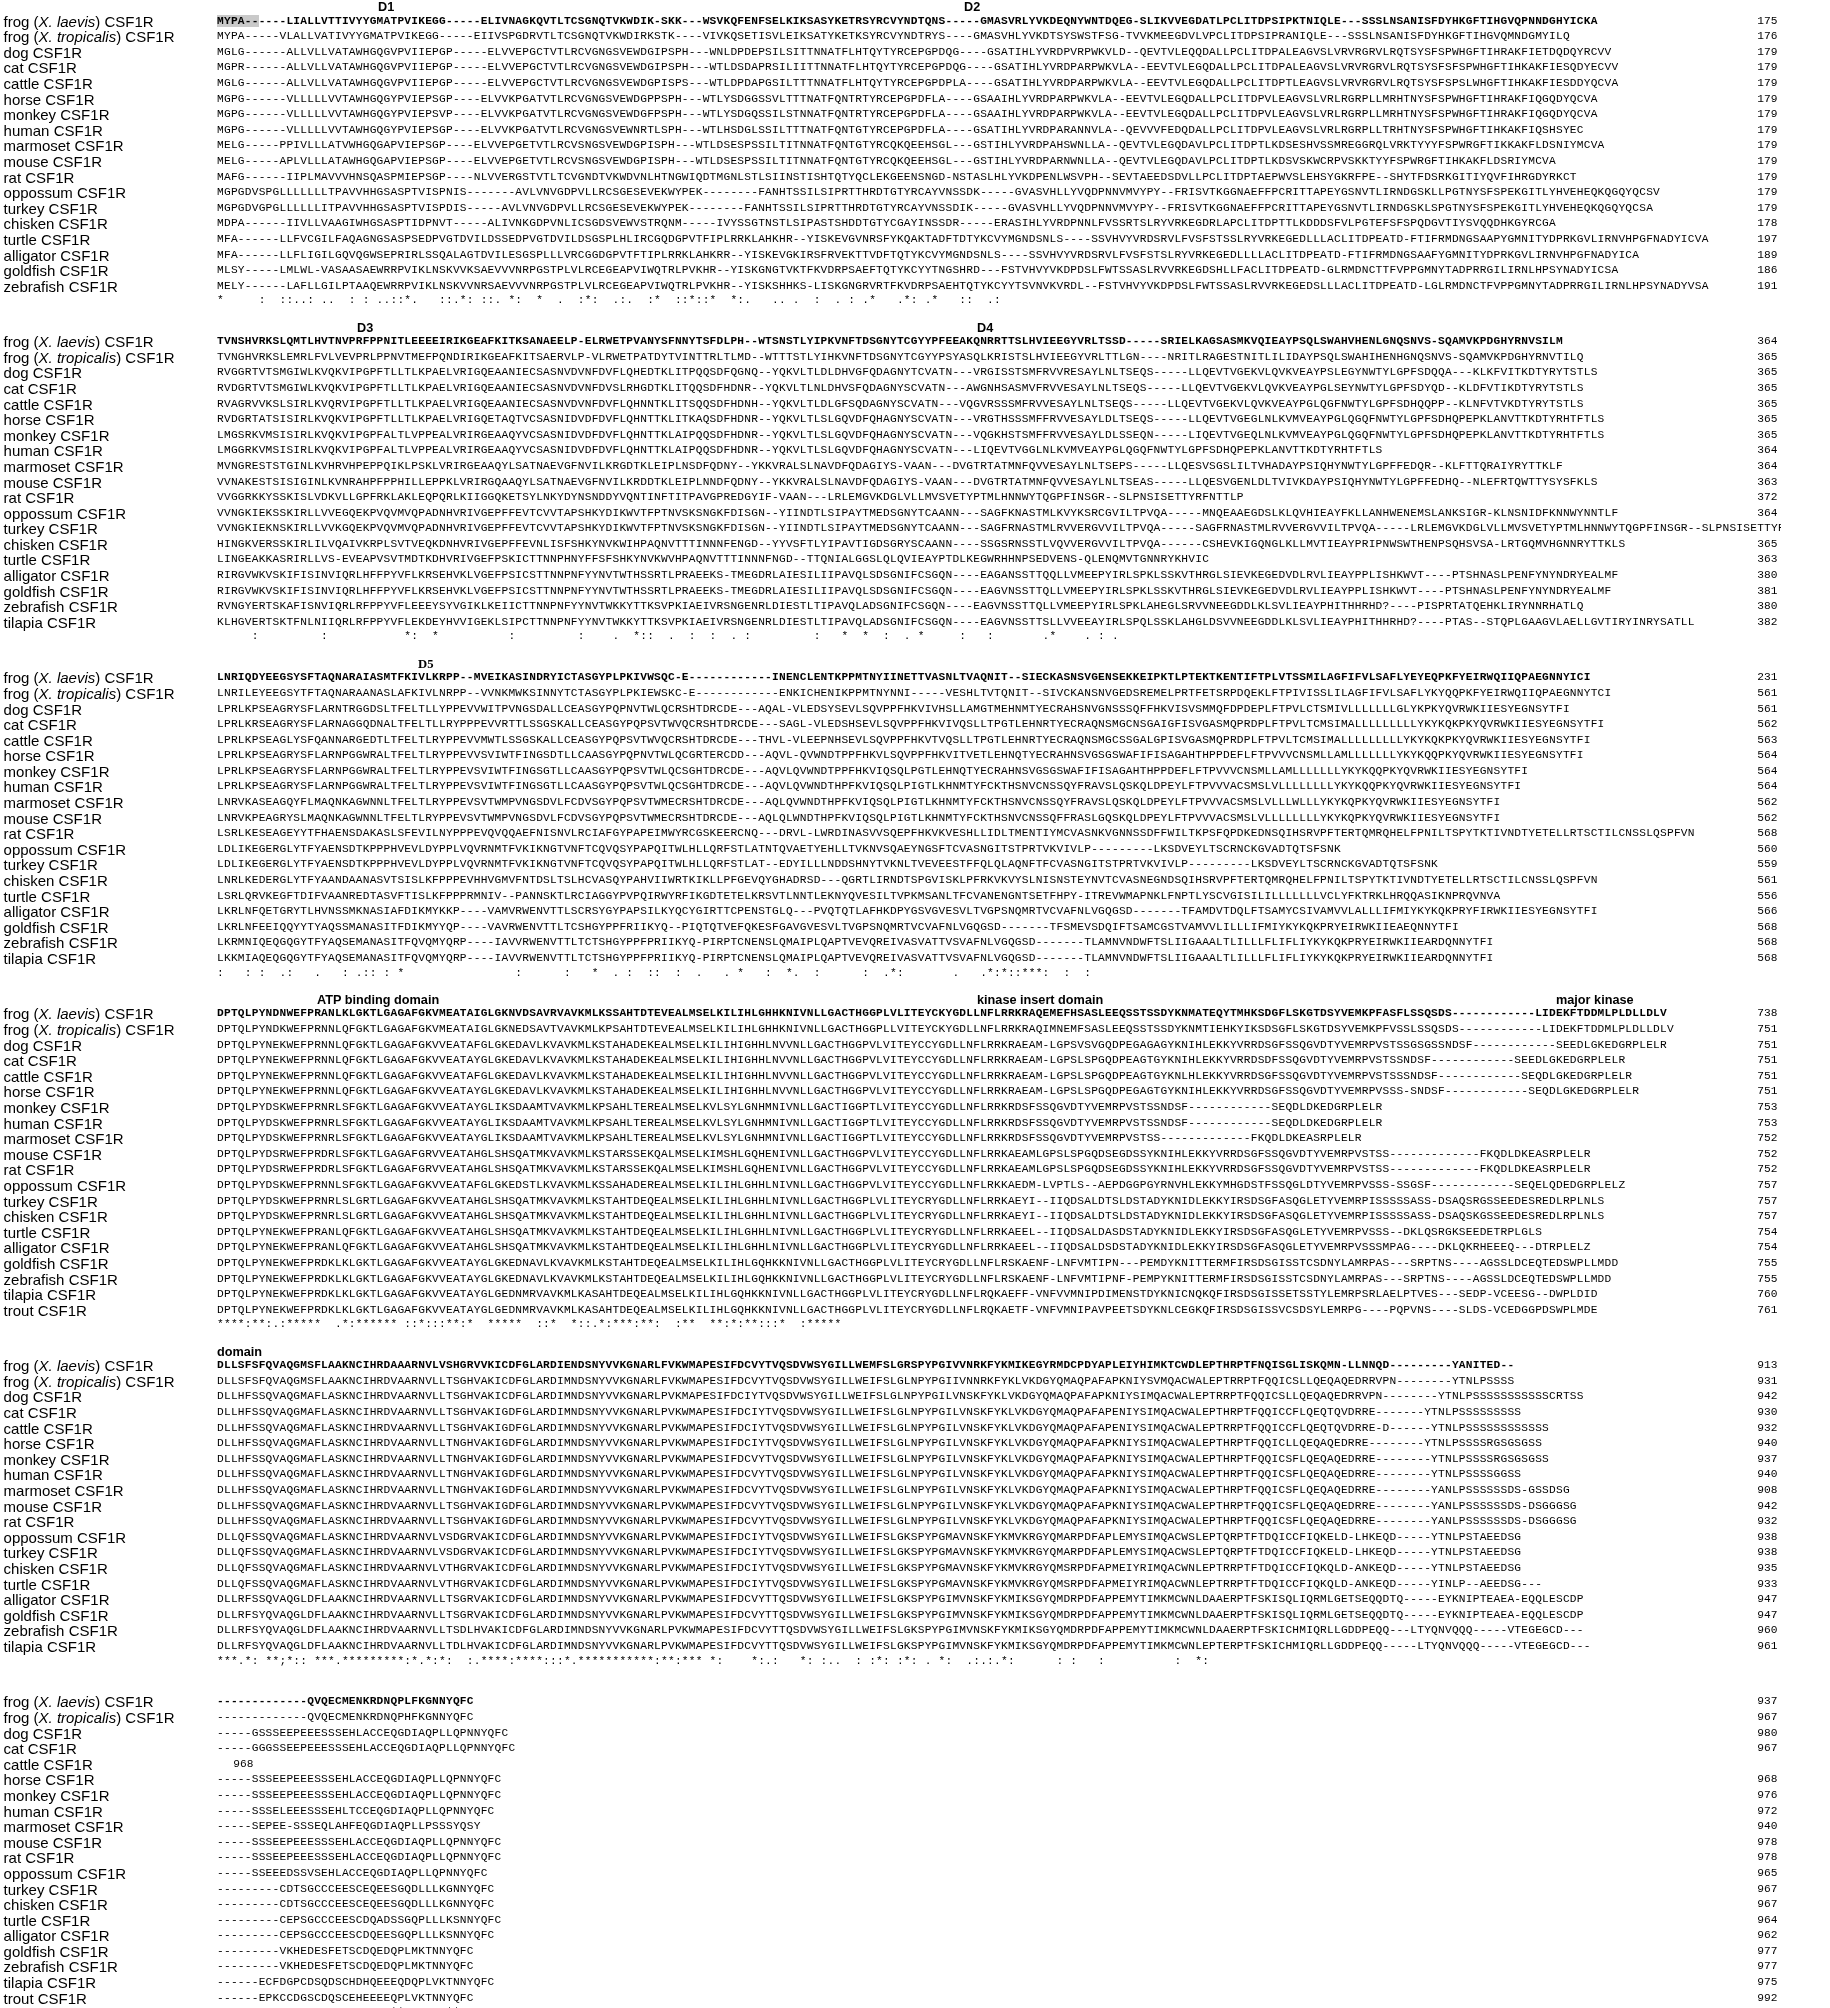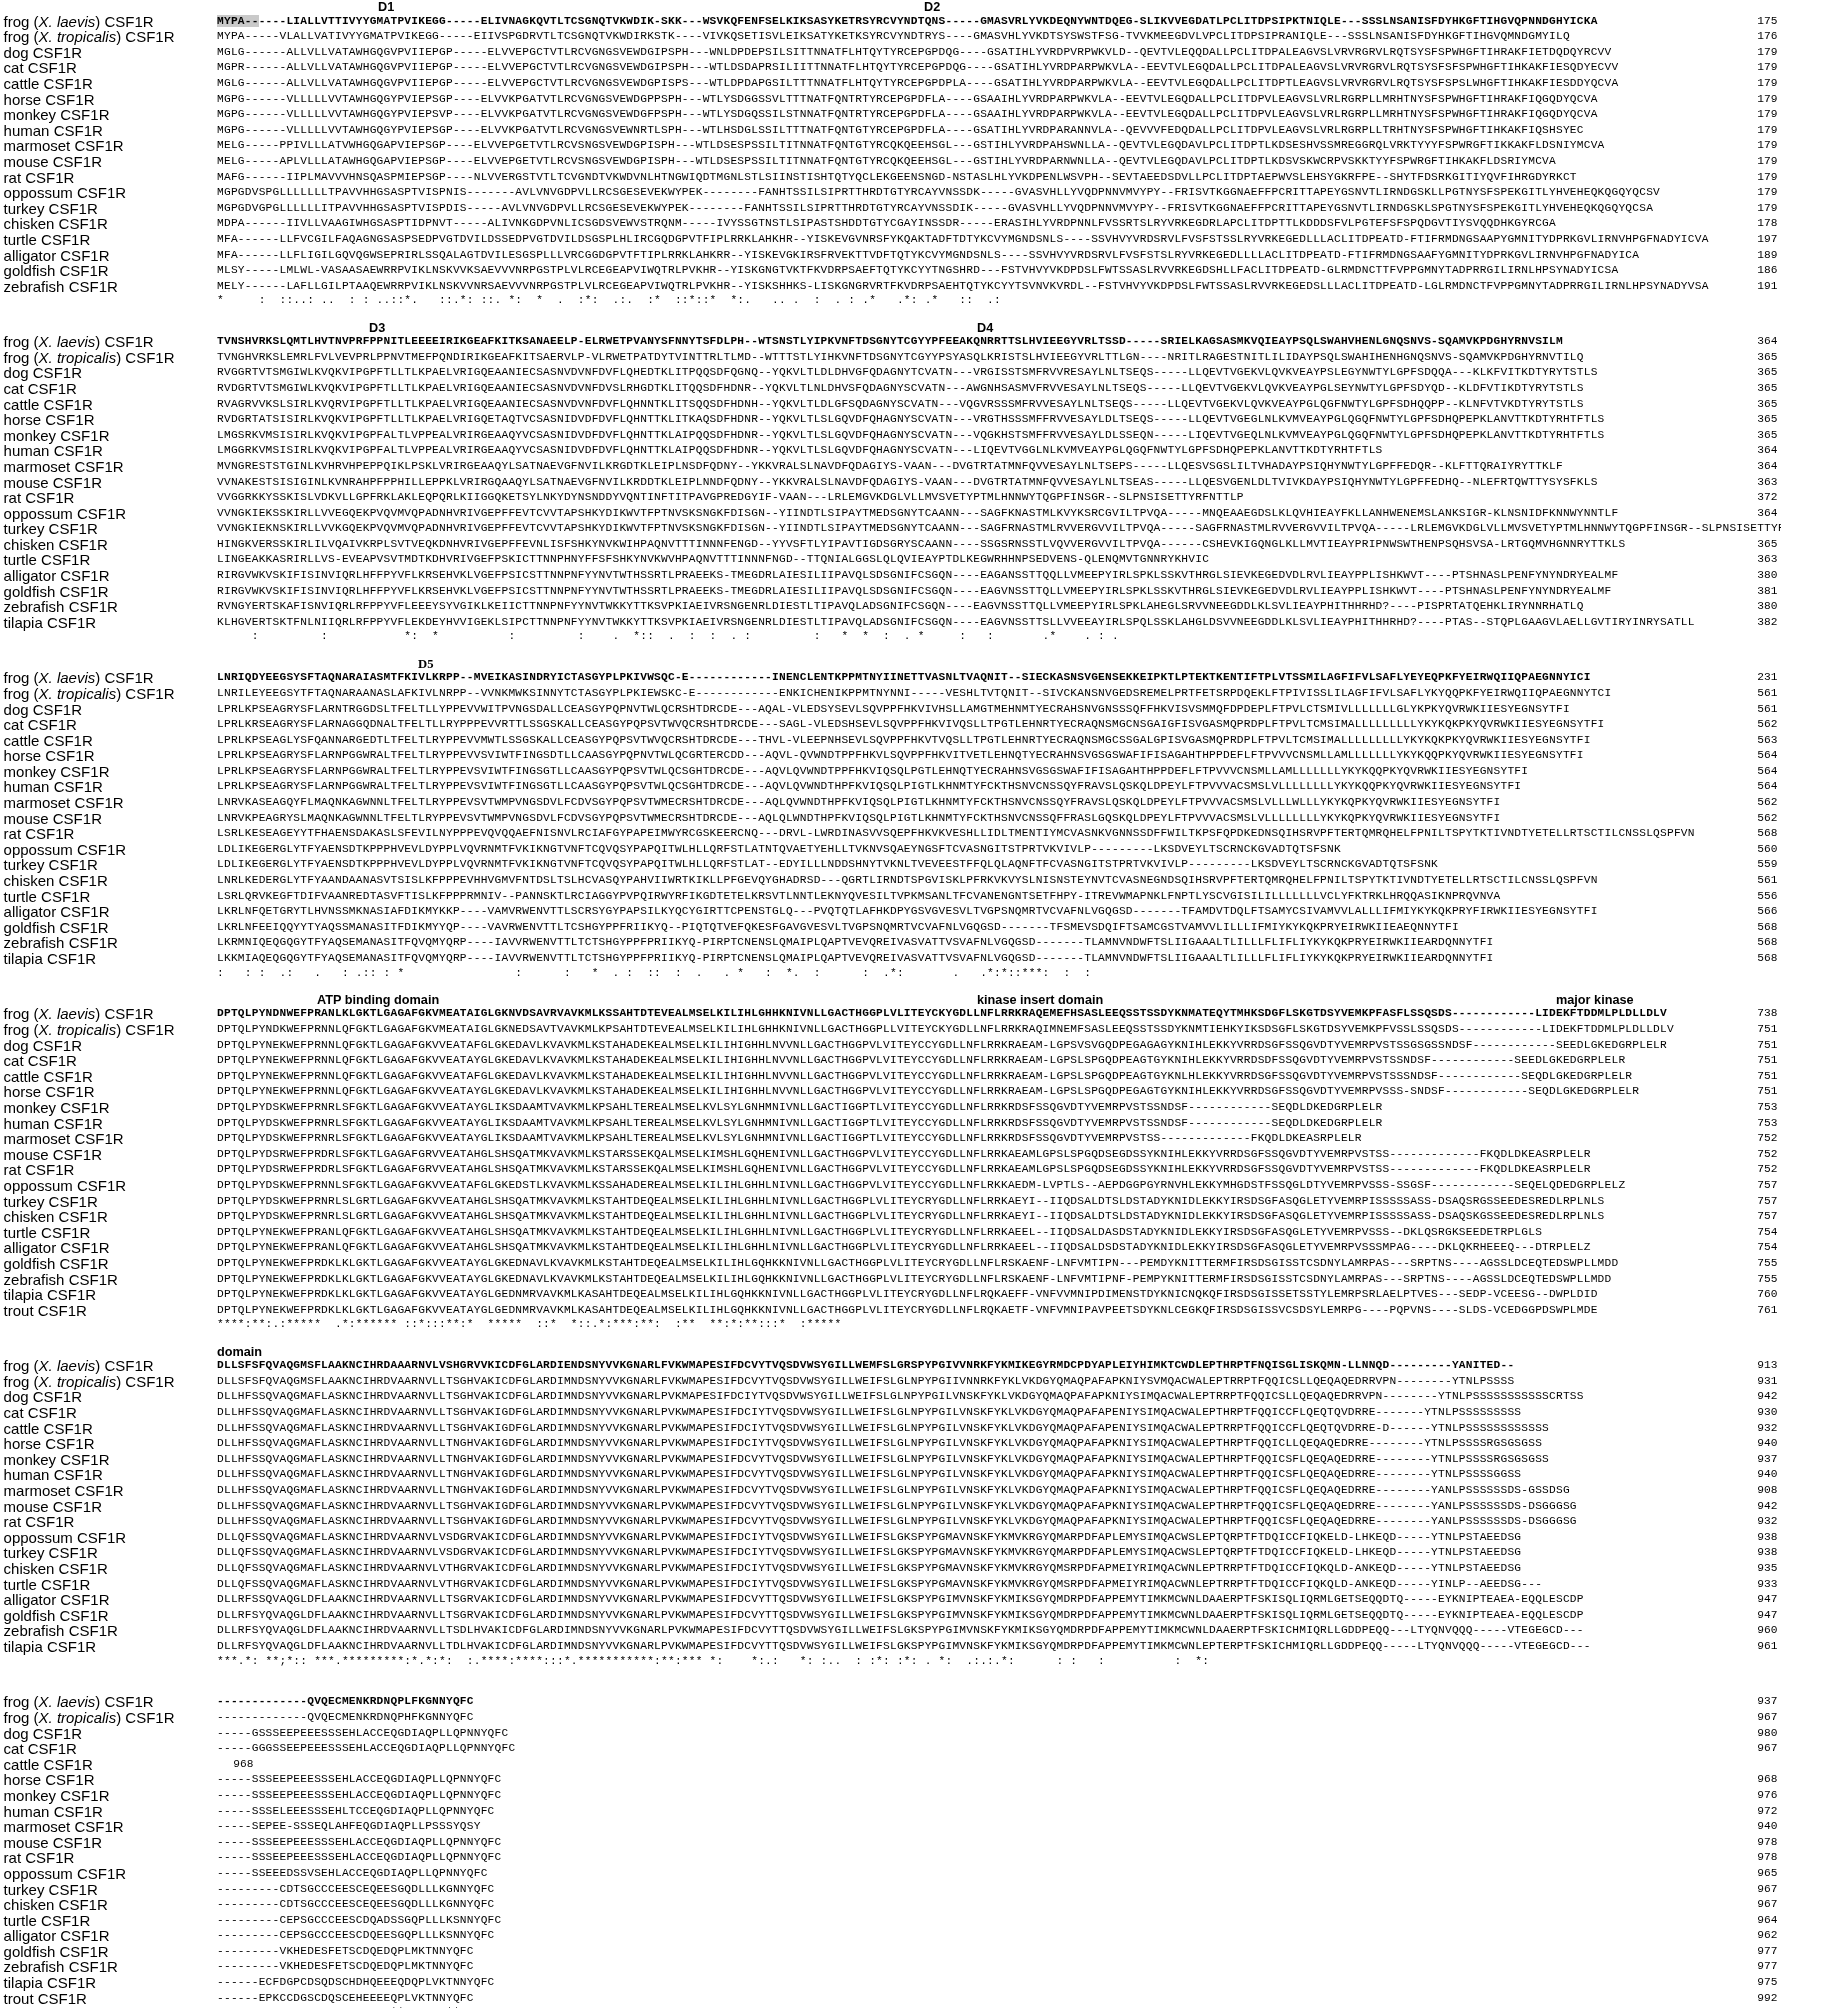--- a/index.html
+++ b/index.html
@@ -87,21 +87,21 @@
   }
 </style>
 </head>
 <body>
 
 <div id="page">
   <div id="blocks-container">
       <div class="block">
         <div class="dom-labels">
           <div class="dom-label" style="left: 161px;">D1</div>
-          <div class="dom-label" style="left: 707px;">D2</div>
+          <div class="dom-label" style="left: 747px;">D2</div>
         </div>
         <div class="row"><div class="label">frog (<i>X. laevis</i>) CSF1R</div><div class="seq bold-seq"><span class="shade">MYPA--</span>----LIALLVTTIVYYGMATPVIKEGG-----ELIVNAGKQVTLTCSGNQTVKWDIK-SKK---WSVKQFENFSELKIKSASYKETRSYRCVYNDTQNS-----GMASVRLYVKDEQNYWNTDQEG-SLIKVVEGDATLPCLITDPSIPKTNIQLE---SSSLNSANISFDYHKGFTIHGVQPNNDGHYICKA</div><div class="num">175</div></div>
         <div class="row"><div class="label">frog (<i>X. tropicalis</i>) CSF1R</div><div class="seq">MYPA-----VLALLVATIVYYGMATPVIKEGG-----EIIVSPGDRVTLTCSGNQTVKWDIRKSTK----VIVKQSETISVLEIKSATYKETKSYRCVYNDTRYS----GMASVHLYVKDTSYSWSTFSG-TVVKMEEGDVLVPCLITDPSIPRANIQLE---SSSLNSANISFDYHKGFTIHGVQMNDGMYILQ</div><div class="num">176</div></div>
         <div class="row"><div class="label">dog CSF1R</div><div class="seq">MGLG------ALLVLLVATAWHGQGVPVIIEPGP-----ELVVEPGCTVTLRCVGNGSVEWDGIPSPH---WNLDPDEPSILSITTNNATFLHTQYTYRCEPGPDQG----GSATIHLYVRDPVRPWKVLD--QEVTVLEQQDALLPCLITDPALEAGVSLVRVRGRVLRQTSYSFSPWHGFTIHRAKFIETDQDQYRCVV</div><div class="num">179</div></div>
         <div class="row"><div class="label">cat CSF1R</div><div class="seq">MGPR------ALLVLLVATAWHGQGVPVIIEPGP-----ELVVEPGCTVTLRCVGNGSVEWDGIPSPH---WTLDSDAPRSILIITTNNATFLHTQYTYRCEPGPDQG----GSATIHLYVRDPARPWKVLA--EEVTVLEGQDALLPCLITDPALEAGVSLVRVRGRVLRQTSYSFSFSPWHGFTIHKAKFIESQDYECVV</div><div class="num">179</div></div>
         <div class="row"><div class="label">cattle CSF1R</div><div class="seq">MGLG------ALLVLLVATAWHGQGVPVIIEPGP-----ELVVEPGCTVTLRCVGNGSVEWDGPISPS---WTLDPDAPGSILTTTNNATFLHTQYTYRCEPGPDPLA----GSATIHLYVRDPARPWKVLA--EEVTVLEGQDALLPCLITDPTLEAGVSLVRVRGRVLRQTSYSFSPSLWHGFTIHKAKFIESDDYQCVA</div><div class="num">179</div></div>
         <div class="row"><div class="label">horse CSF1R</div><div class="seq">MGPG------VLLLLLVVTAWHGQGYPVIEPSGP----ELVVKPGATVTLRCVGNGSVEWDGPPSPH---WTLYSDGGSSVLTTTNATFQNTRTYRCEPGPDFLA----GSAAIHLYVRDPARPWKVLA--EEVTVLEGQDALLPCLITDPVLEAGVSLVRLRGRPLLMRHTNYSFSPWHGFTIHRAKFIQGQDYQCVA</div><div class="num">179</div></div>
         <div class="row"><div class="label">monkey CSF1R</div><div class="seq">MGPG------VLLLLLVVTAWHGQGYPVIEPSVP----ELVVKPGATVTLRCVGNGSVEWDGFPSPH---WTLYSDGQSSILSTNNATFQNTRTYRCEPGPDFLA----GSAAIHLYVRDPARPWKVLA--EEVTVLEGQDALLPCLITDPVLEAGVSLVRLRGRPLLMRHTNYSFSPWHGFTIHRAKFIQGQDYQCVA</div><div class="num">179</div></div>
         <div class="row"><div class="label">human CSF1R</div><div class="seq">MGPG------VLLLLLVVTAWHGQGYPVIEPSGP----ELVVKPGATVTLRCVGNGSVEWNRTLSPH---WTLHSDGLSSILTTTNATFQNTGTYRCEPGPDFLA----GSATIHLYVRDPARANNVLA--QEVVVFEDQDALLPCLITDPVLEAGVSLVRLRGRPLLTRHTNYSFSPWHGFTIHKAKFIQSHSYEC</div><div class="num">179</div></div>
         <div class="row"><div class="label">marmoset CSF1R</div><div class="seq">MELG-----PPIVLLLATVWHGQGAPVIEPSGP----ELVVEPGETVTLRCVSNGSVEWDGPISPH---WTLDSESPSSILTITNNATFQNTGTYRCQKQEEHSGL---GSTIHLYVRDPAHSWNLLA--QEVTVLEGQDAVLPCLITDPTLKDSESHVSSMREGGRQLVRKTYYYFSPWRGFTIKKAKFLDSNIYMCVA</div><div class="num">179</div></div>
@@ -114,21 +114,21 @@
         <div class="row"><div class="label">alligator CSF1R</div><div class="seq">MFA------LLFLIGILGQVQGWSEPRIRLSSQALAGTDVILESGSPLLLVRCGGDGPVTFTIPLRRKLAHKRR--YISKEVGKIRSFRVEKTTVDFTQTYKCVYMGNDSNLS----SSVHVYVRDSRVLFVSFSTSLRYVRKEGEDLLLLACLITDPEATD-FTIFRMDNGSAAFYGMNITYDPRKGVLIRNVHPGFNADYICA</div><div class="num">189</div></div>
         <div class="row"><div class="label">goldfish CSF1R</div><div class="seq">MLSY-----LMLWL-VASAASAEWRRPVIKLNSKVVKSAEVVVNRPGSTPLVLRCEGEAPVIWQTRLPVKHR--YISKGNGTVKTFKVDRPSAEFTQTYKCYYTNGSHRD---FSTVHVYVKDPDSLFWTSSASLRVVRKEGDSHLLFACLITDPEATD-GLRMDNCTTFVPPGMNYTADPRRGILIRNLHPSYNADYICSA</div><div class="num">186</div></div>
         <div class="row"><div class="label">zebrafish CSF1R</div><div class="seq">MELY------LAFLLGILPTAAQEWRRPVIKLNSKVVNRSAEVVVNRPGSTPLVLRCEGEAPVIWQTRLPVKHR--YISKSHHKS-LISKGNGRVRTFKVDRPSAEHTQTYKCYYTSVNVKVRDL--FSTVHVYVKDPDSLFWTSSASLRVVRKEGEDSLLLACLITDPEATD-LGLRMDNCTFVPPGMNYTADPRRGILIRNLHPSYNADYVSA</div><div class="num">191</div></div>
         <div class="consensus">
           <div class="label"></div>
           <div class="seq">*     :  ::..: ..  : : ..::*.   ::.*: ::. *:  *  .  :*:  .:.  :*  ::*::*  *:.   .. .  :  . : .*   .*: .*   ::  .:</div>
         </div>
       </div>
       <div class="block">
         <div class="dom-labels">
-          <div class="dom-label" style="left: 152px;">D3</div>
+          <div class="dom-label" style="left: 140px;">D3</div>
           <div class="dom-label" style="left: 760px;">D4</div>
         </div>
         <div class="row"><div class="label">frog (<i>X. laevis</i>) CSF1R</div><div class="seq bold-seq">TVNSHVRKSLQMTLHVTNVPRFPPNITLEEEEIRIKGEAFKITKSANAEELP-ELRWETPVANYSFNNYTSFDLPH--WTSNSTLYIPKVNFTDSGNYTCGYYPFEEAKQNRRTTSLHVIEEGYVRLTSSD-----SRIELKAGSASMKVQIEAYPSQLSWAHVHENLGNQSNVS-SQAMVKPDGHYRNVSILM</div><div class="num">364</div></div>
         <div class="row"><div class="label">frog (<i>X. tropicalis</i>) CSF1R</div><div class="seq">TVNGHVRKSLEMRLFVLVEVPRLPPNVTMEFPQNDIRIKGEAFKITSAERVLP-VLRWETPATDYTVINTTRLTLMD--WTTTSTLYIHKVNFTDSGNYTCGYYPSYASQLKRISTSLHVIEEGYVRLTTLGN----NRITLRAGESTNITLILIDAYPSQLSWAHIHENHGNQSNVS-SQAMVKPDGHYRNVTILQ</div><div class="num">365</div></div>
         <div class="row"><div class="label">dog CSF1R</div><div class="seq">RVGGRTVTSMGIWLKVQKVIPGPFTLLTLKPAELVRIGQEAANIECSASNVDVNFDVFLQHEDTKLITPQQSDFQGNQ--YQKVLTLDLDHVGFQDAGNYTCVATN---VRGISSTSMFRVVRESAYLNLTSEQS-----LLQEVTVGEKVLQVKVEAYPSLEGYNWTYLGPFSDQQA---KLKFVITKDTYRYTSTLS</div><div class="num">365</div></div>
         <div class="row"><div class="label">cat CSF1R</div><div class="seq">RVDGRTVTSMGIWLKVQKVIPGPFTLLTLKPAELVRIGQEAANIECSASNVDVNFDVSLRHGDTKLITQQSDFHDNR--YQKVLTLNLDHVSFQDAGNYSCVATN---AWGNHSASMVFRVVESAYLNLTSEQS-----LLQEVTVGEKVLQVKVEAYPGLSEYNWTYLGPFSDYQD--KLDFVTIKDTYRYTSTLS</div><div class="num">365</div></div>
         <div class="row"><div class="label">cattle CSF1R</div><div class="seq">RVAGRVVKSLSIRLKVQRVIPGPFTLLTLKPAELVRIGQEAANIECSASNVDVNFDVFLQHNNTKLITSQQSDFHDNH--YQKVLTLDLGFSQDAGNYSCVATN---VQGVRSSSMFRVVESAYLNLTSEQS-----LLQEVTVGEKVLQVKVEAYPGLQGFNWTYLGPFSDHQQPP--KLNFVTVKDTYRYTSTLS</div><div class="num">365</div></div>
         <div class="row"><div class="label">horse CSF1R</div><div class="seq">RVDGRTATSISIRLKVQKVIPGPFTLLTLKPAELVRIGQETAQTVCSASNIDVDFDVFLQHNTTKLITKAQSDFHDNR--YQKVLTLSLGQVDFQHAGNYSCVATN---VRGTHSSSMFFRVVESAYLDLTSEQS-----LLQEVTVGEGLNLKVMVEAYPGLQGQFNWTYLGPFSDHQPEPKLANVTTKDTYRHTFTLS</div><div class="num">365</div></div>
         <div class="row"><div class="label">monkey CSF1R</div><div class="seq">LMGSRKVMSISIRLKVQKVIPGPFALTLVPPEALVRIRGEAAQYVCSASNIDVDFDVFLQHNTTKLAIPQQSDFHDNR--YQKVLTLSLGQVDFQHAGNYSCVATN---VQGKHSTSMFFRVVESAYLDLSSEQN-----LIQEVTVGEQLNLKVMVEAYPGLQGQFNWTYLGPFSDHQPEPKLANVTTKDTYRHTFTLS</div><div class="num">365</div></div>
         <div class="row"><div class="label">human CSF1R</div><div class="seq">LMGGRKVMSISIRLKVQKVIPGPFALTLVPPEALVRIRGEAAQYVCSASNIDVDFDVFLQHNTTKLAIPQQSDFHDNR--YQKVLTLSLGQVDFQHAGNYSCVATN---LIQEVTVGGLNLKVMVEAYPGLQGQFNWTYLGPFSDHQPEPKLANVTTKDTYRHTFTLS</div><div class="num">364</div></div>

